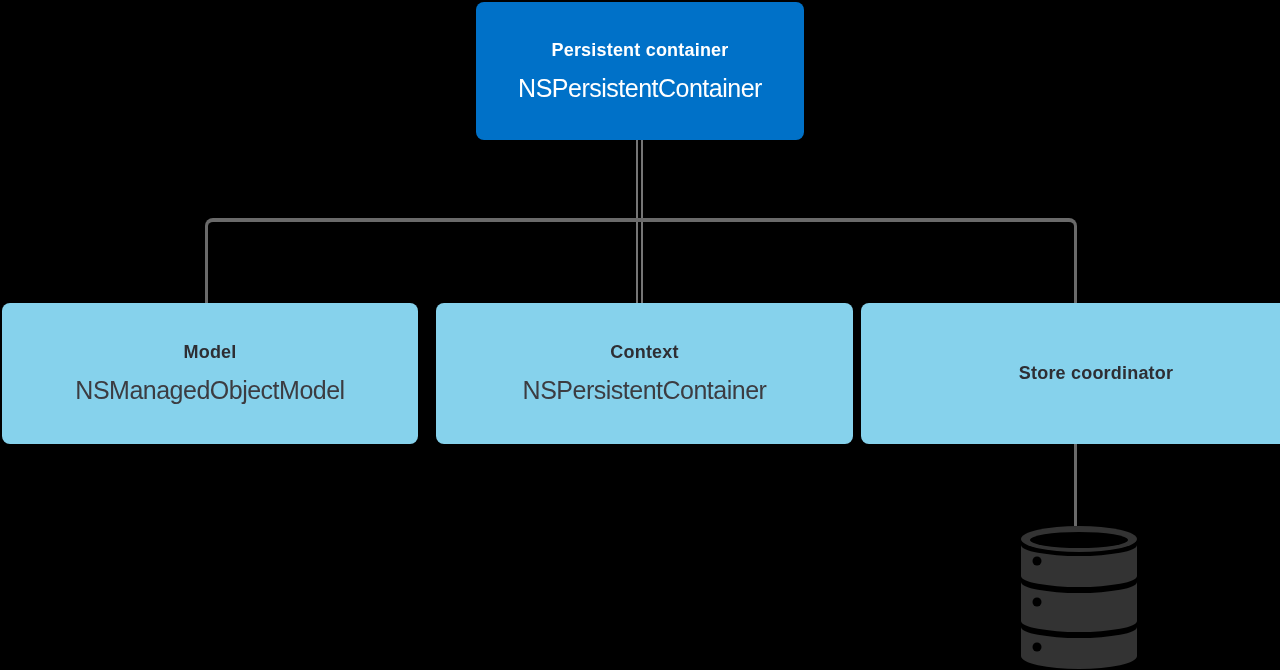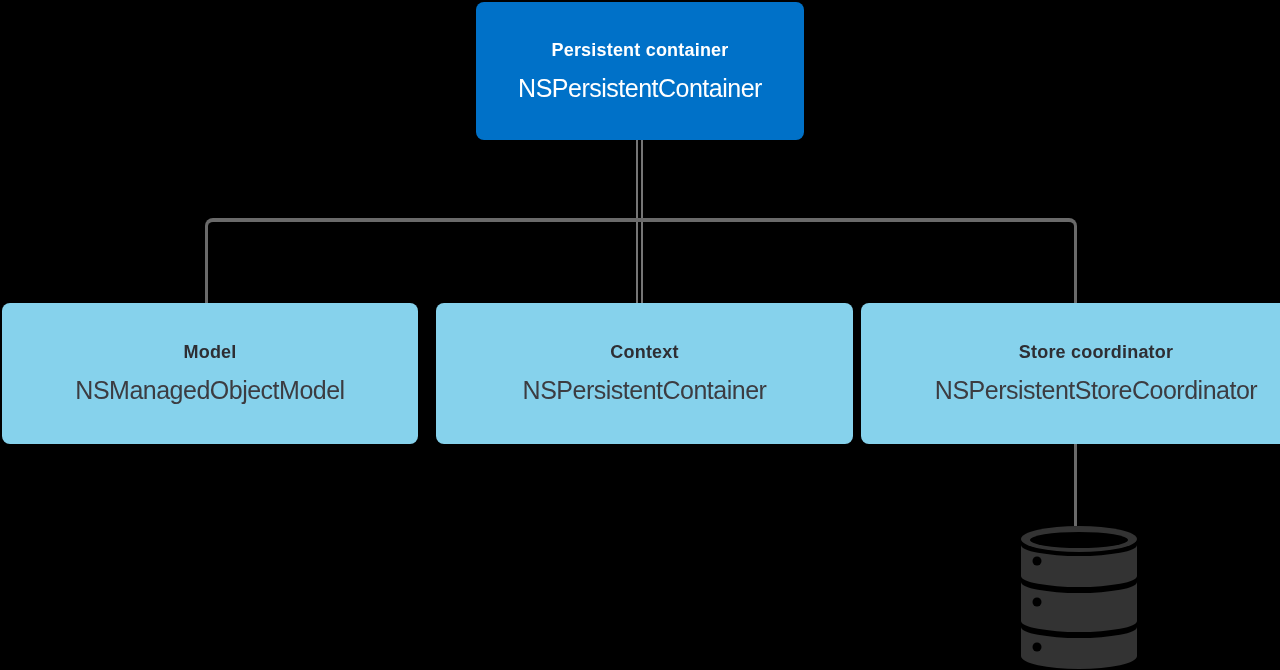--- a/index.html
+++ b/index.html
@@ -109,21 +109,20 @@
     <div class="node-code">NSManagedObjectModel</div>
   </div>
 
   <div class="node node-light node-context">
     <div class="node-title">Context</div>
     <div class="node-code">NSPersistentContainer</div>
   </div>
 
   <div class="node node-light node-coordinator">
     <div class="node-title">Store coordinator</div>
-    <div class="node-code">NSPersistentStoreCoordinator</div>
   </div>
 
   <div class="db-line"></div>
 
   <svg class="db-icon" viewBox="0 0 118 146" xmlns="http://www.w3.org/2000/svg" aria-hidden="true">
 
     <ellipse cx="59" cy="15" rx="58" ry="13" fill="#333333"></ellipse>
     <ellipse cx="59" cy="16" rx="49" ry="8" fill="#000000"></ellipse>
 
     <path d="M1,21 a58,11 0 0 0 116,0 V52 a58,11 0 0 1 -116,0 Z" fill="#333333"></path>

